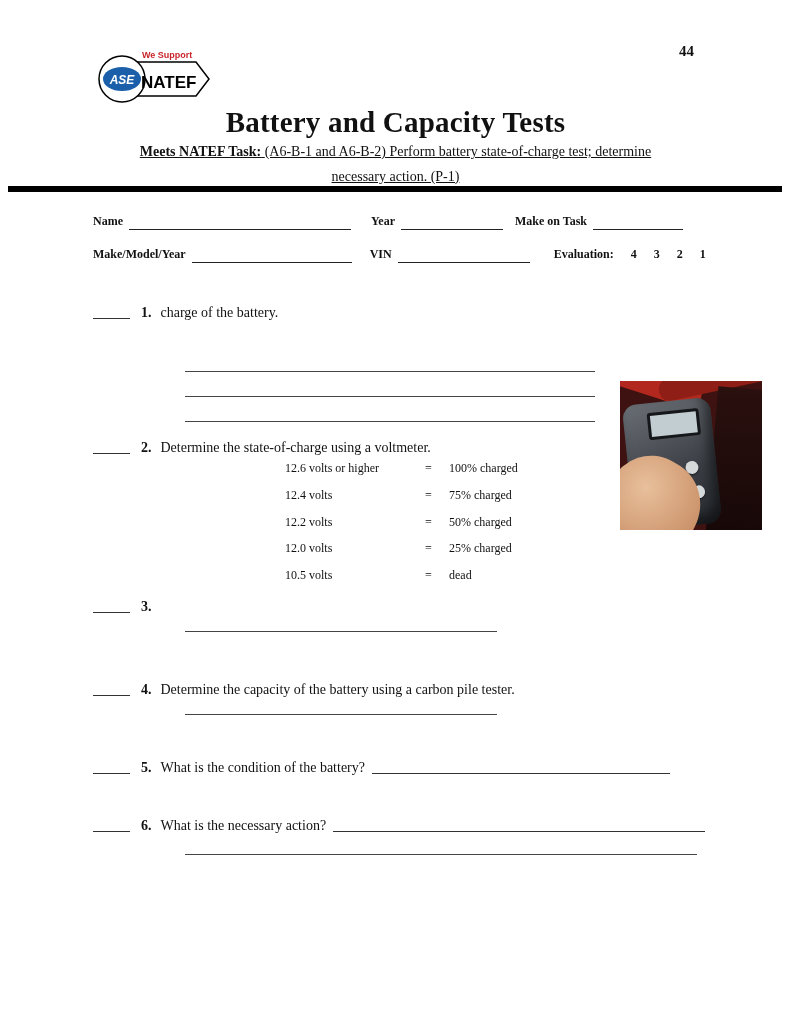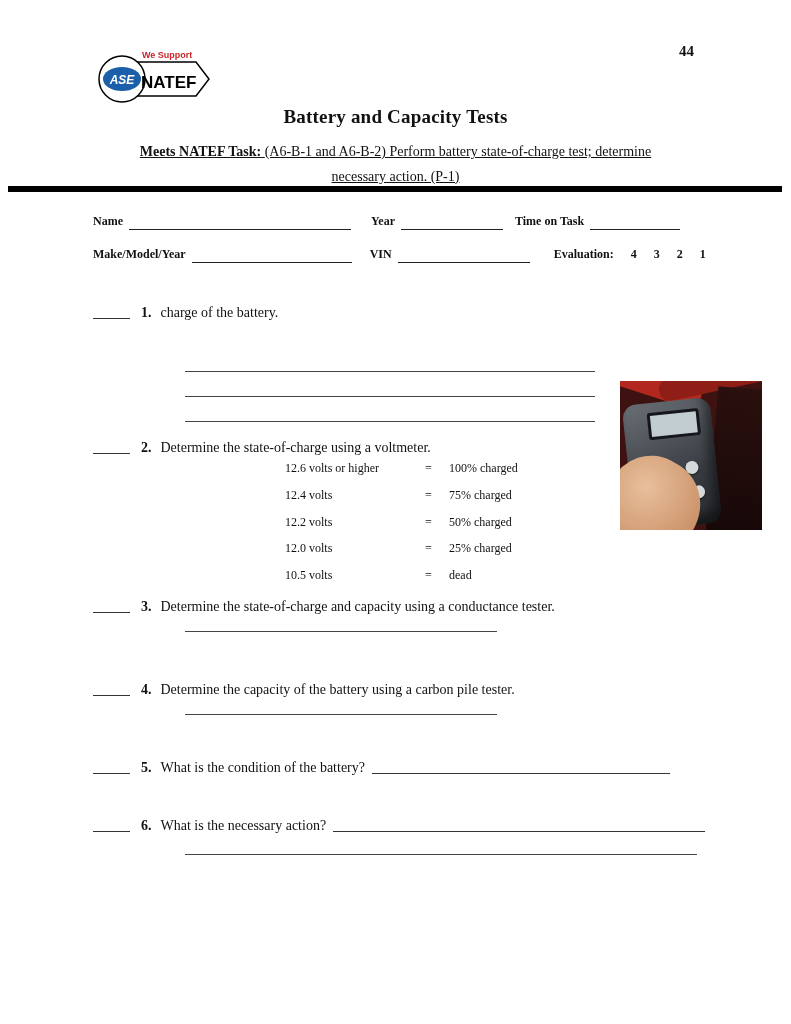--- a/index.html
+++ b/index.html
@@ -9,21 +9,21 @@
     margin:0 auto;
     background:#ffffff;
     font-family:"Liberation Serif","DejaVu Serif",serif;
     color:#111;
     overflow:hidden;
   }
   .abs{position:absolute;}
   
   .page-number{left:679px;top:43px;font-size:15px;font-weight:bold;}
   .logo{left:94px;top:44px;width:124px;height:60px;}
-  .title{left:0;top:106px;width:100%;text-align:center;font-size:19px;font-weight:bold;letter-spacing:.2px;}
+  .title{left:0;top:106px;width:100%;text-align:center;font-size:29px;font-weight:bold;letter-spacing:.2px;}
   .subtitle{left:0;width:100%;text-align:center;font-size:14px;text-decoration:underline;}
   .sub1{top:144px;}
   .sub2{top:162px;margin-top:7px;}
   .bold{font-weight:bold;}
   .thick-rule{left:8px;top:186px;width:774px;height:6px;background:#000;}
   
   .form-row{left:93px;display:flex;align-items:flex-start;font-size:12px;white-space:nowrap;}
   .form-row .lbl{font-weight:bold;}
   .fblank{display:inline-block;border-bottom:1.4px solid #222;height:15px;margin-left:6px;flex:none;}
   .eval-score{font-weight:bold;margin-left:17px;}
@@ -74,21 +74,21 @@
   </div>
   <div class="abs subtitle sub2">necessary action.  (P-1)</div>
 
   <div class="abs thick-rule"></div>
 
   <div class="abs form-row" style="top:214px;">
     <span class="lbl">Name</span>
     <span class="fblank" style="width:222px;"></span>
     <span class="lbl" style="margin-left:20px;">Year</span>
     <span class="fblank" style="width:102px;"></span>
-    <span class="lbl" style="margin-left:12px;">Time on Task</span>
+    <span class="lbl" style="margin-left:12px;">Make on Task</span>
     <span class="fblank" style="width:90px;"></span>
   </div>
 
   <div class="abs form-row" style="top:247px;">
     <span class="lbl">Make/Model/Year</span>
     <span class="fblank" style="width:160px;"></span>
     <span class="lbl" style="margin-left:18px;">VIN</span>
     <span class="fblank" style="width:132px;"></span>
     <span class="lbl" style="margin-left:24px;">Evaluation:</span>
     <span class="eval-score">4</span>
@@ -138,21 +138,20 @@
     <div class="volt-row">
       <span>10.5 volts</span>
       <span>=</span>
       <span>dead</span>
     </div>
   </div>
 
   <div class="abs q" style="top:597px;">
     <span class="ans-blank"></span>
     <span class="q-num">3.</span>
-    <span class="q-text">Determine the state-of-charge and capacity using a conductance tester.</span>
   </div>
   <div class="abs write-line" style="top:631px;left:185px;width:312px;"></div>
 
   <div class="abs q" style="top:680px;">
     <span class="ans-blank"></span>
     <span class="q-num">4.</span>
     <span class="q-text">Determine the capacity of the battery using a carbon pile tester.</span>
   </div>
   <div class="abs write-line" style="top:714px;left:185px;width:312px;"></div>
 

